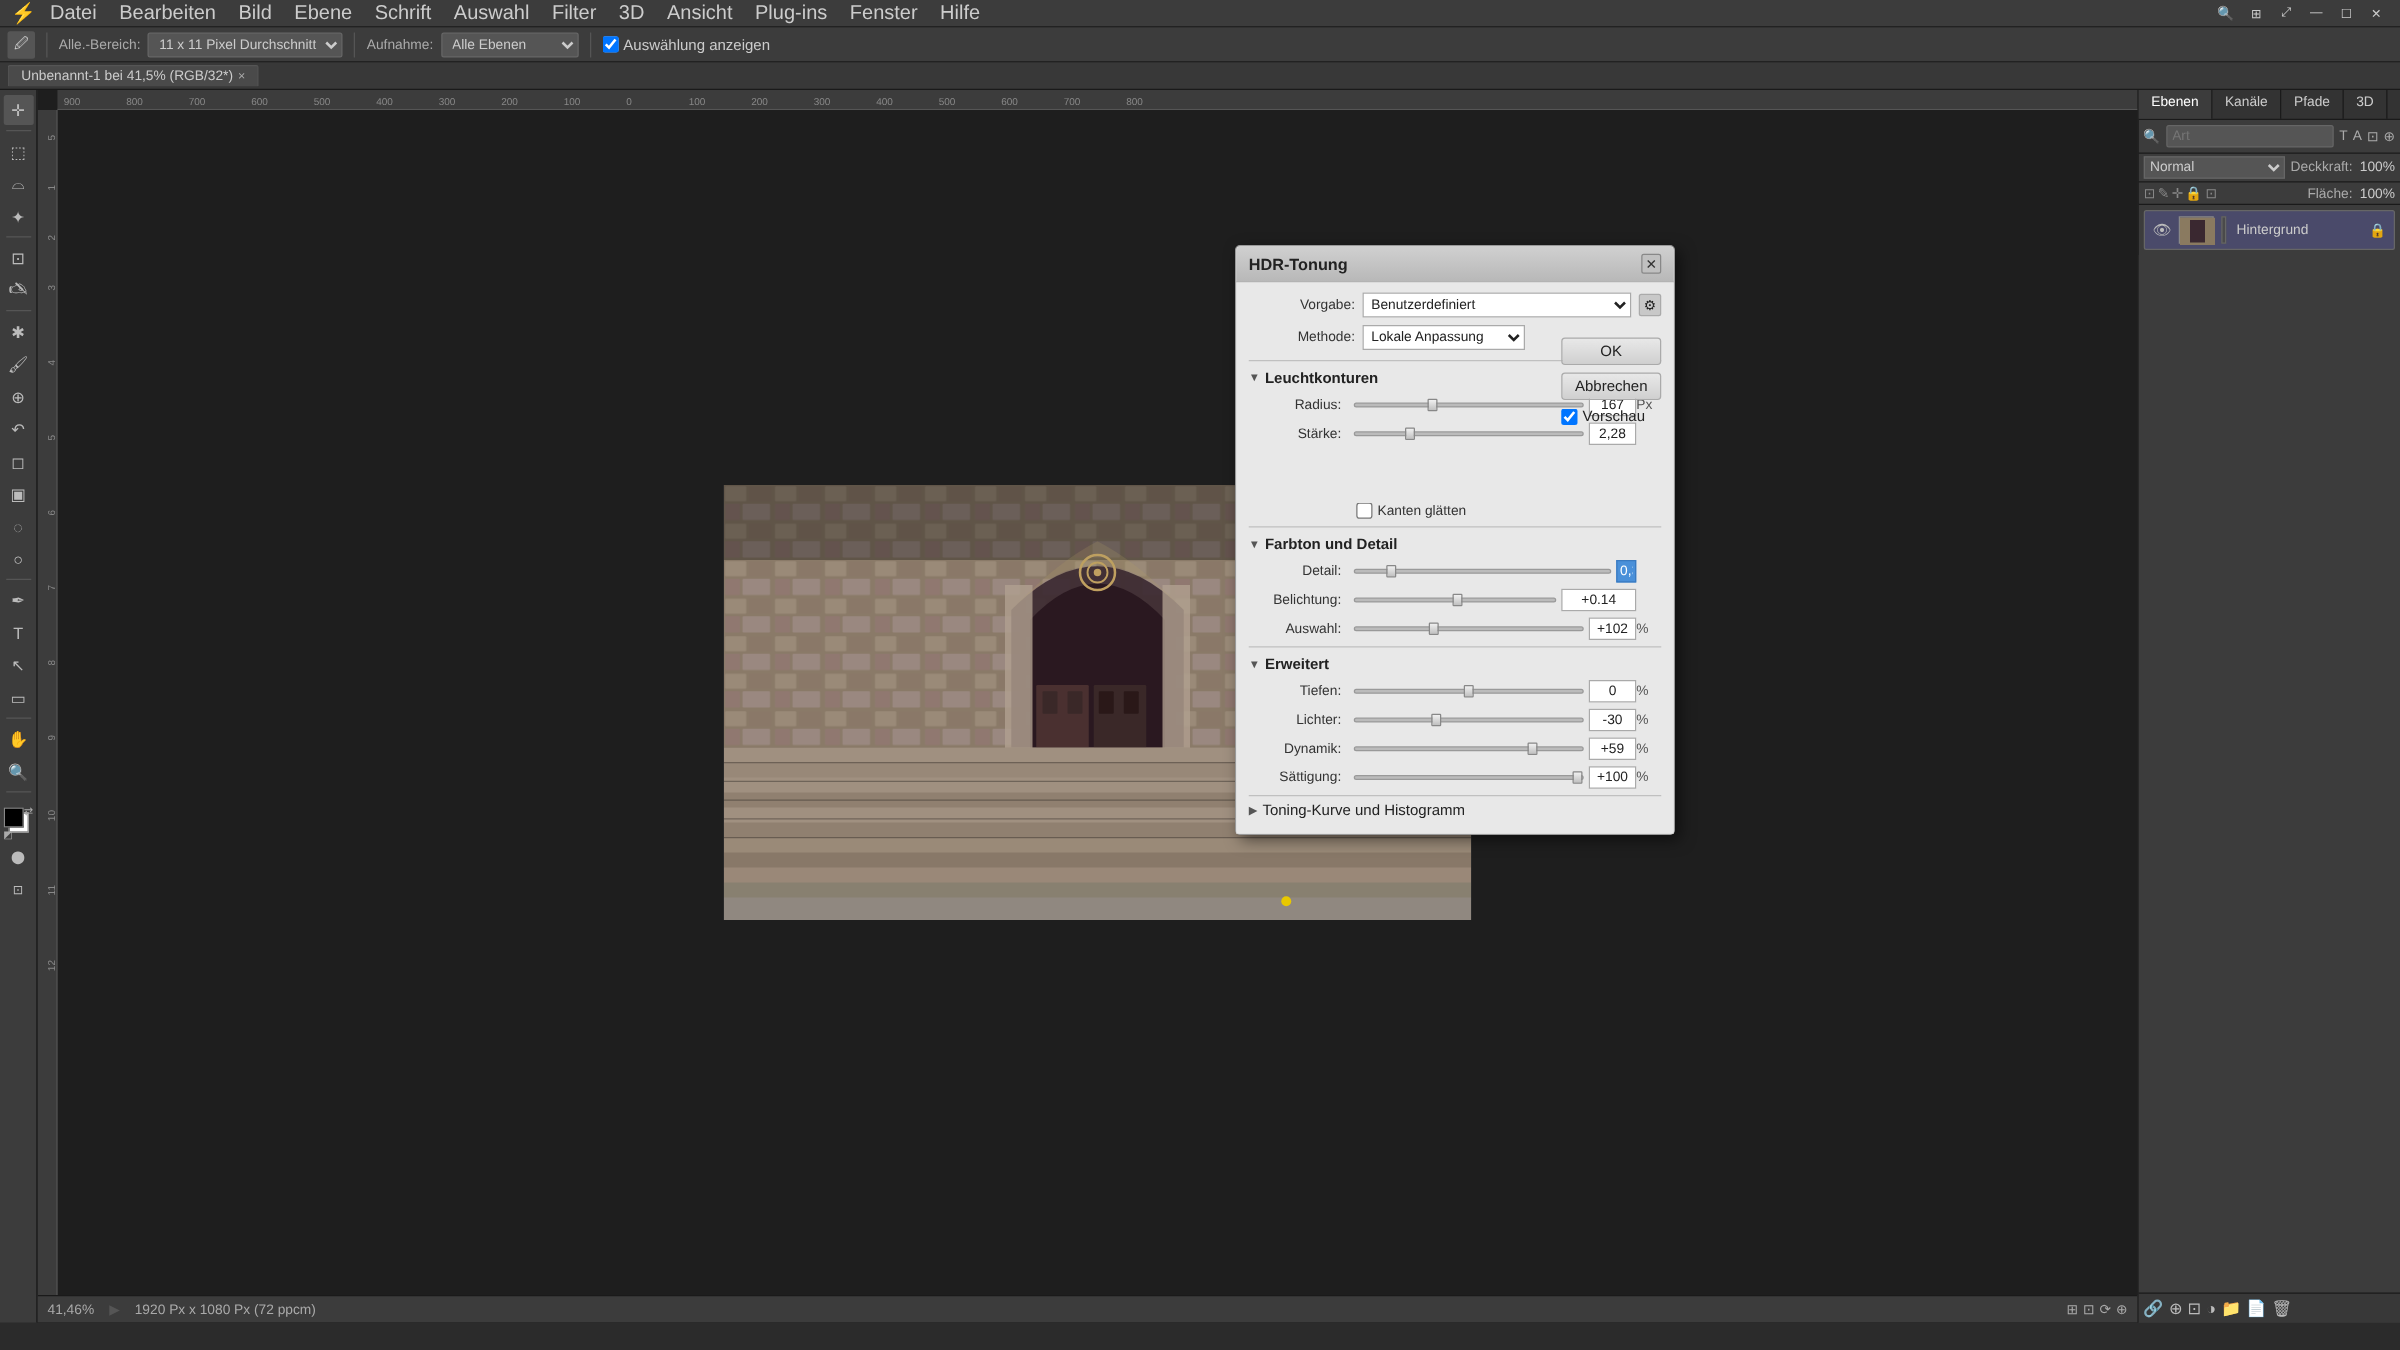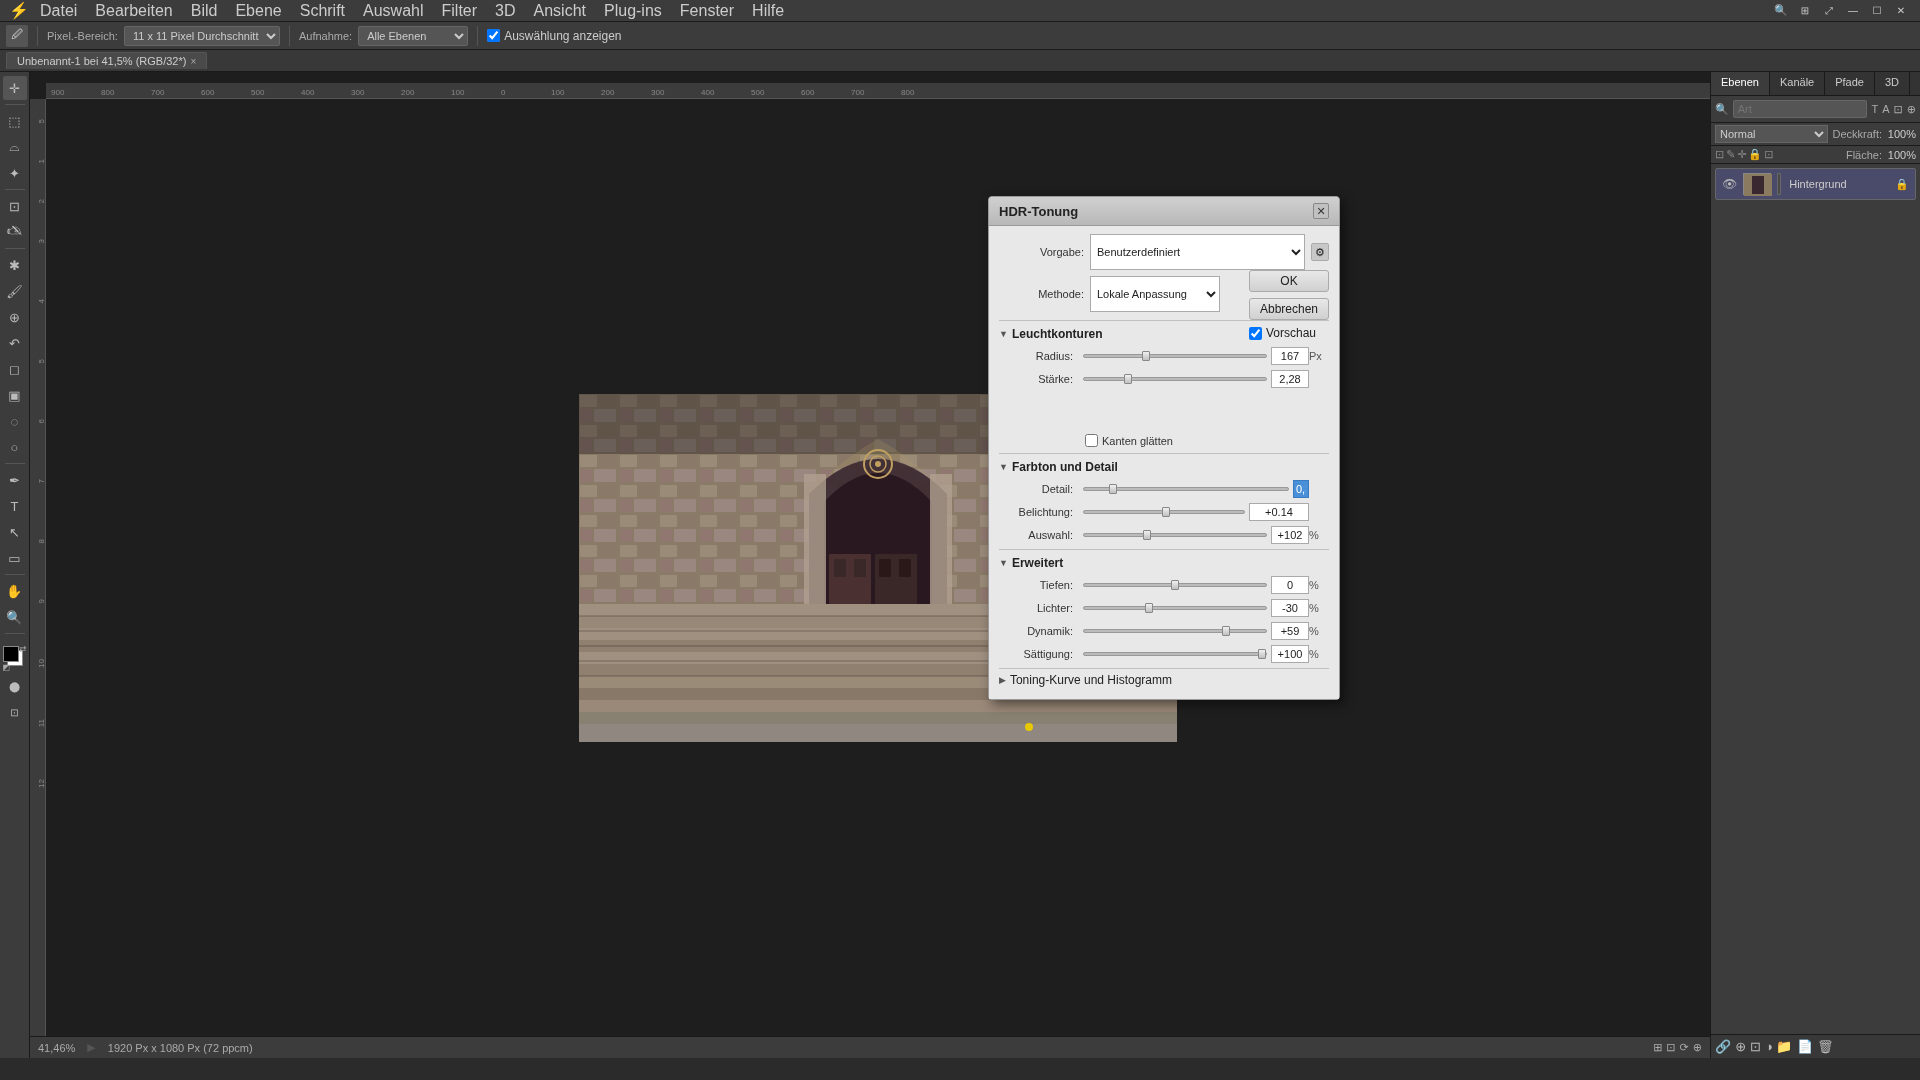--- a/index.html
+++ b/index.html
@@ -293,21 +293,21 @@
     }
     .hdr-label {
       font-size: 11px;
       color: #333;
       width: 85px;
       text-align: right;
       flex-shrink: 0;
     }
     .hdr-select {
       flex: 1;
-      height: 36px;
+      height: 20px;
       background: #fff;
       border: 1px solid #aaa;
       color: #222;
       font-size: 11px;
       padding: 0 2px;
     }
     .hdr-gear {
       width: 18px; height: 18px;
       background: #c8c8c8;
       border: 1px solid #aaa;
@@ -454,21 +454,21 @@
   <div class="toolbar-icon" style="background:none;font-size:10px;">⊞</div>
   <div class="toolbar-icon" style="background:none;font-size:10px;">⤢</div>
   <div class="toolbar-icon" style="background:none;font-size:10px;">—</div>
   <div class="toolbar-icon" style="background:none;font-size:10px;">☐</div>
   <div class="toolbar-icon" style="background:none;font-size:10px;">✕</div>
 </div>
 
 <div id="toolbar">
   <div class="toolbar-icon" style="background:#555;">🖉</div>
   <div class="toolbar-divider"></div>
-  <span class="toolbar-label">Pixel.-Bereich:</span>
+  <span class="toolbar-label">Alle.-Bereich:</span>
   <select class="toolbar-select">
     <option>11 x 11 Pixel Durchschnitt</option>
   </select>
   <div class="toolbar-divider"></div>
   <span class="toolbar-label">Aufnahme:</span>
   <select class="toolbar-select" style="width:110px;">
     <option>Alle Ebenen</option>
   </select>
   <div class="toolbar-divider"></div>
   <div class="toolbar-checkbox-wrap">
@@ -519,21 +519,21 @@
       <div style="position:absolute;left:2px;top:4px;width:16px;height:16px;background:#000;border:1px solid #888;"></div>
       <div style="position:absolute;right:2px;top:2px;font-size:9px;color:#aaa;">⇄</div>
       <div style="position:absolute;left:2px;bottom:0;font-size:8px;color:#aaa;">◩</div>
     </div>
     <div class="tool-icon" style="font-size:10px;">⬤</div>
     <div class="tool-icon" style="font-size:10px;">⊡</div>
   </div>
 
   <div id="canvas-area">
 
-    <div id="ruler-h" style="height:16px;background:#3c3c3c;border-bottom:1px solid #555;margin-left:16px;position:relative;margin-top:11px;">
+    <div id="ruler-h" style="height:16px;background:#3c3c3c;border-bottom:1px solid #555;margin-left:16px;position:relative;">
       <svg width="100%" height="16">
         <rect width="100%" height="16" fill="#3c3c3c"></rect>
         <text x="5" y="12" font-size="8" fill="#888">900</text>
         <text x="55" y="12" font-size="8" fill="#888">800</text>
         <text x="105" y="12" font-size="8" fill="#888">700</text>
         <text x="155" y="12" font-size="8" fill="#888">600</text>
         <text x="205" y="12" font-size="8" fill="#888">500</text>
         <text x="255" y="12" font-size="8" fill="#888">400</text>
         <text x="305" y="12" font-size="8" fill="#888">300</text>
         <text x="355" y="12" font-size="8" fill="#888">200</text>

